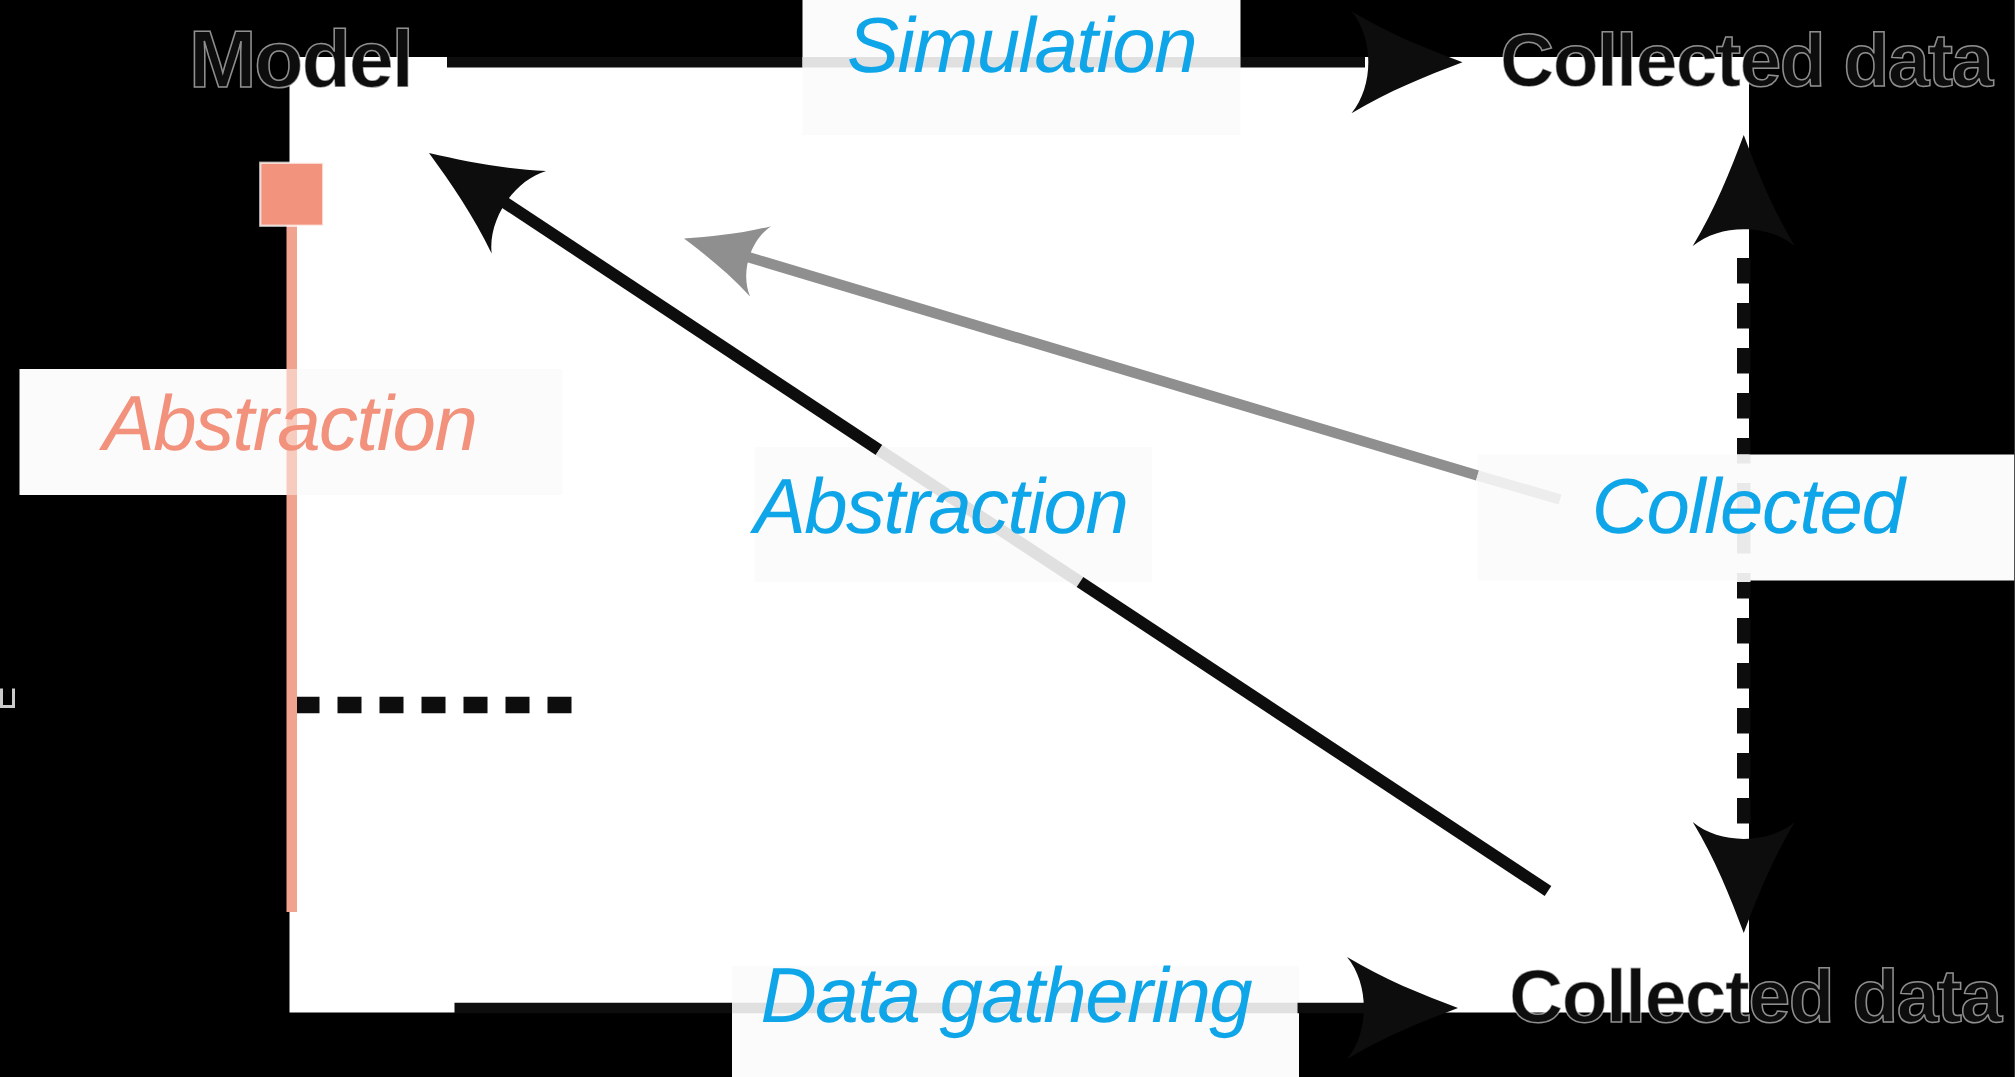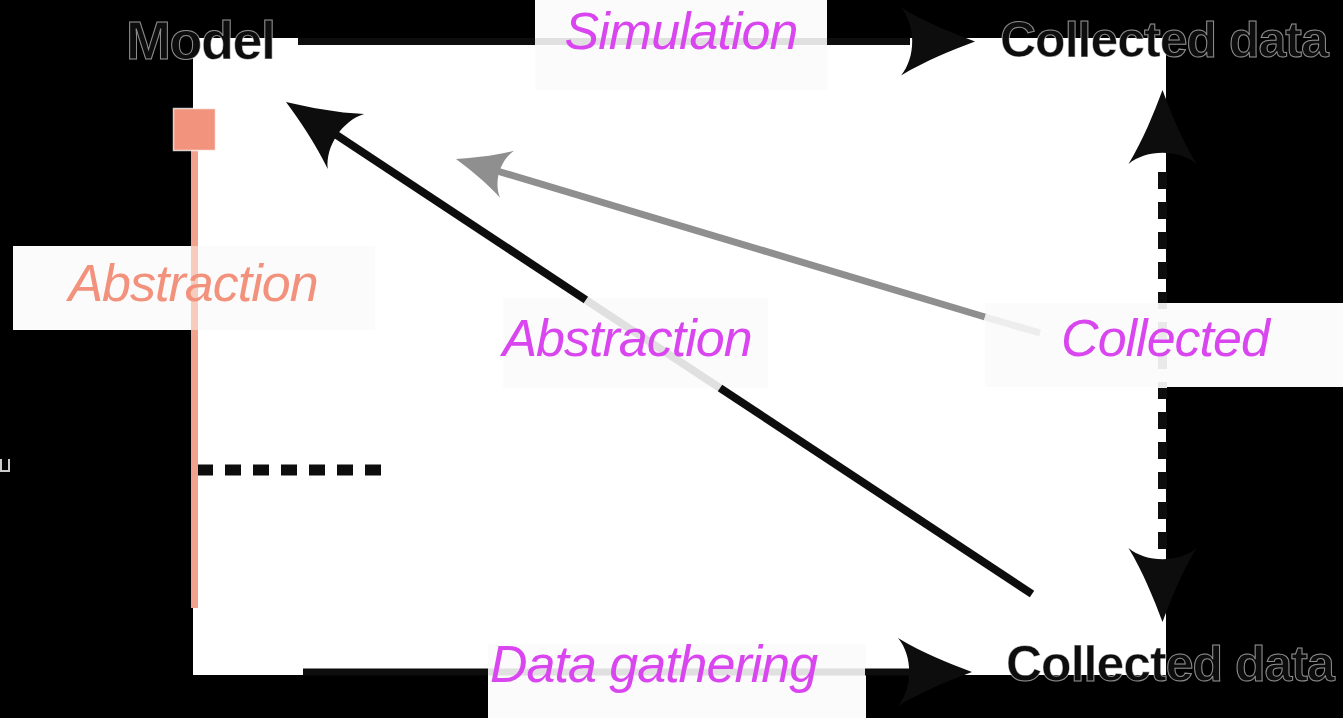--- a/index.html
+++ b/index.html
@@ -19,21 +19,21 @@
     color: #0d0d0d;
     -webkit-text-stroke: 1px rgba(255,255,255,0.55);
     letter-spacing: -1.5px;
     font-size: 54px;
   }
   .node.small { font-size: 50px; letter-spacing: -1px; }
 
   .edge-label {
     font-style: italic;
     font-size: 52px;
-    color: #d946ef;
+    color: #0ea5e9;
     width: 300px;
     text-align: center;
     letter-spacing: -1px;
   }
   .edge-label.salmon { color: #f2917c; }
 
   .bracket-mark {
     position: absolute;
     left: 0; top: 459px;
     width: 10px; height: 13px;
@@ -111,15 +111,15 @@
   <div class="bracket-mark"></div>
 
   <div class="lbl node" style="left:126px; top:12px;">Model</div>
   <div class="lbl node small" style="left:1000px; top:14px;">Collected data</div>
   <div class="lbl node small" style="left:1006px; top:638px;">Collected data</div>
 
   <div class="lbl edge-label" style="left:531px; top:4px;">Simulation</div>
   <div class="lbl edge-label salmon" style="left:43px; top:256px;">Abstraction</div>
   <div class="lbl edge-label" style="left:477px; top:311px;">Abstraction</div>
   <div class="lbl edge-label" style="left:1015px; top:311px;">Collected</div>
-  <div class="lbl edge-label" style="left:490px; top:637px;">Data gathering</div>
+  <div class="lbl edge-label" style="left:507px; top:637px;">Data gathering</div>
 
 </div>
 
 </body></html>

